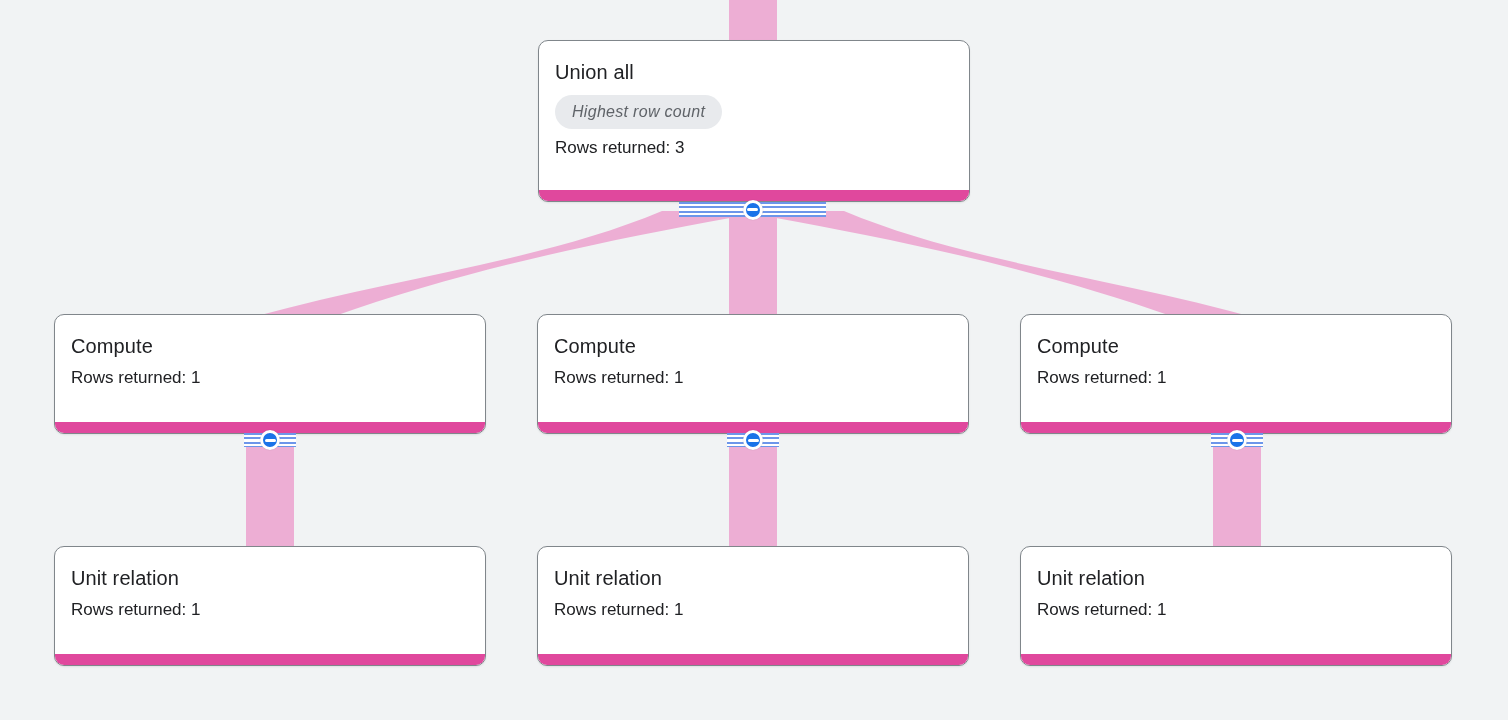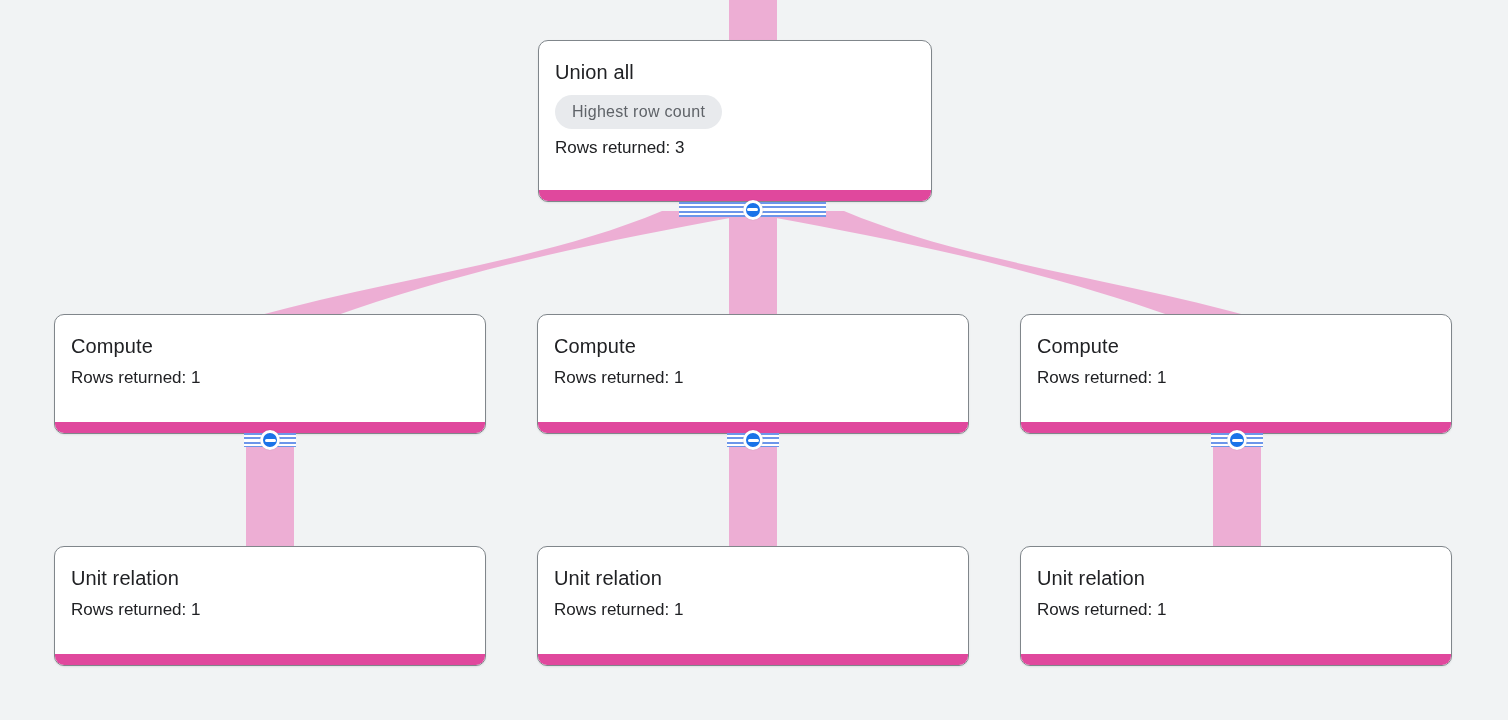--- a/index.html
+++ b/index.html
@@ -42,20 +42,21 @@
     display: inline-block;
     margin-top: 11px;
     background: #e8eaed;
     color: #5f6368;
     font-size: 16px;
     font-weight: 500;
     letter-spacing: 0.3px;
     line-height: 22px;
     padding: 6px 17px;
     border-radius: 18px;
+    font-style: italic;
   }
   .node-rows {
     margin-top: 9px;
     font-size: 17px;
     font-weight: 400;
     color: #202124;
     line-height: 22px;
   }
   .union .node-rows { margin-top: 8px; }
   .accent-bar {
@@ -111,21 +112,21 @@
       <rect x="729" y="0" width="48" height="44"></rect>
       <rect x="729" y="210" width="48" height="108"></rect>
       <path d="M 662 211 C 540 262, 400 276, 246 319 L 288 331 L 332 317 C 470 268, 610 240, 730 218 L 730 211 Z"></path>
       <path d="M 844 211 C 966 262, 1106 276, 1260 319 L 1218 331 L 1174 317 C 1036 268, 896 240, 776 218 L 776 211 Z"></path>
       <rect x="246" y="444" width="48" height="104"></rect>
       <rect x="729" y="444" width="48" height="104"></rect>
       <rect x="1213" y="444" width="48" height="104"></rect>
     </g>
   </svg>
 
-  <div class="node union" style="left:538px; top:40px; width:394px; height:162px;">
+  <div class="node union" style="left:538px; top:40px; width:432px; height:162px;">
     <div class="node-title">Union all</div>
     <div><span class="badge">Highest row count</span></div>
     <div class="node-rows">Rows returned: 3</div>
     <div class="accent-bar"></div>
   </div>
 
   <div class="node" style="left:54px; top:314px; width:432px; height:120px;">
     <div class="node-title">Compute</div>
     <div class="node-rows">Rows returned: 1</div>
     <div class="accent-bar"></div>

